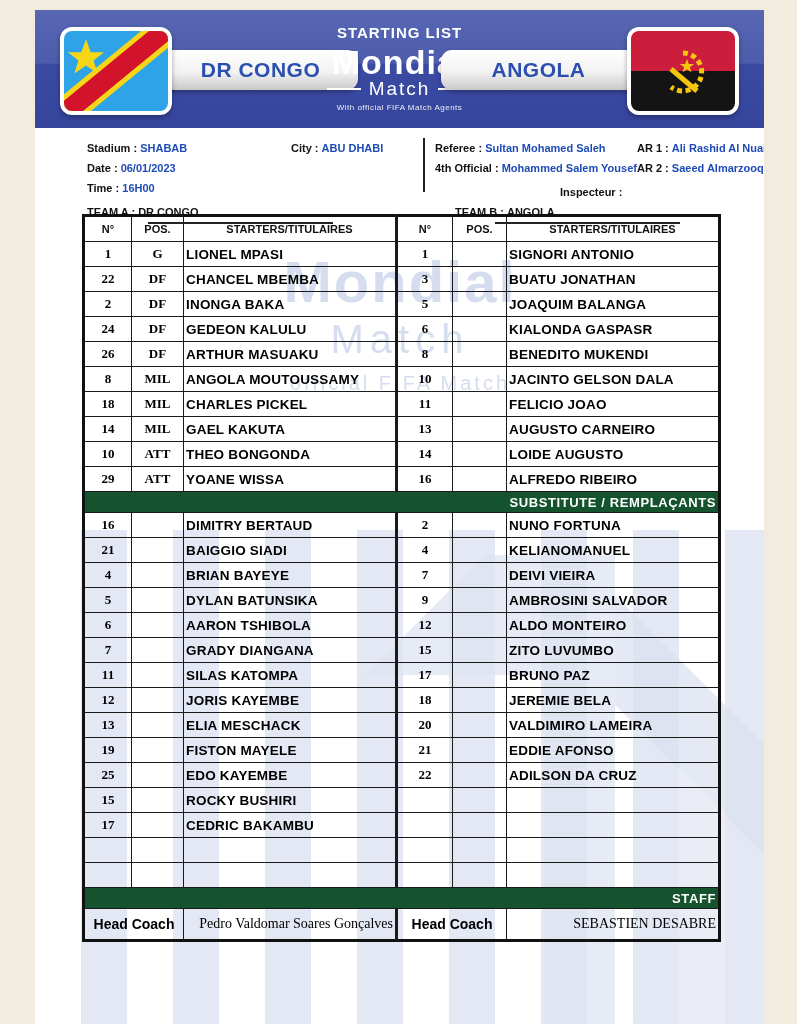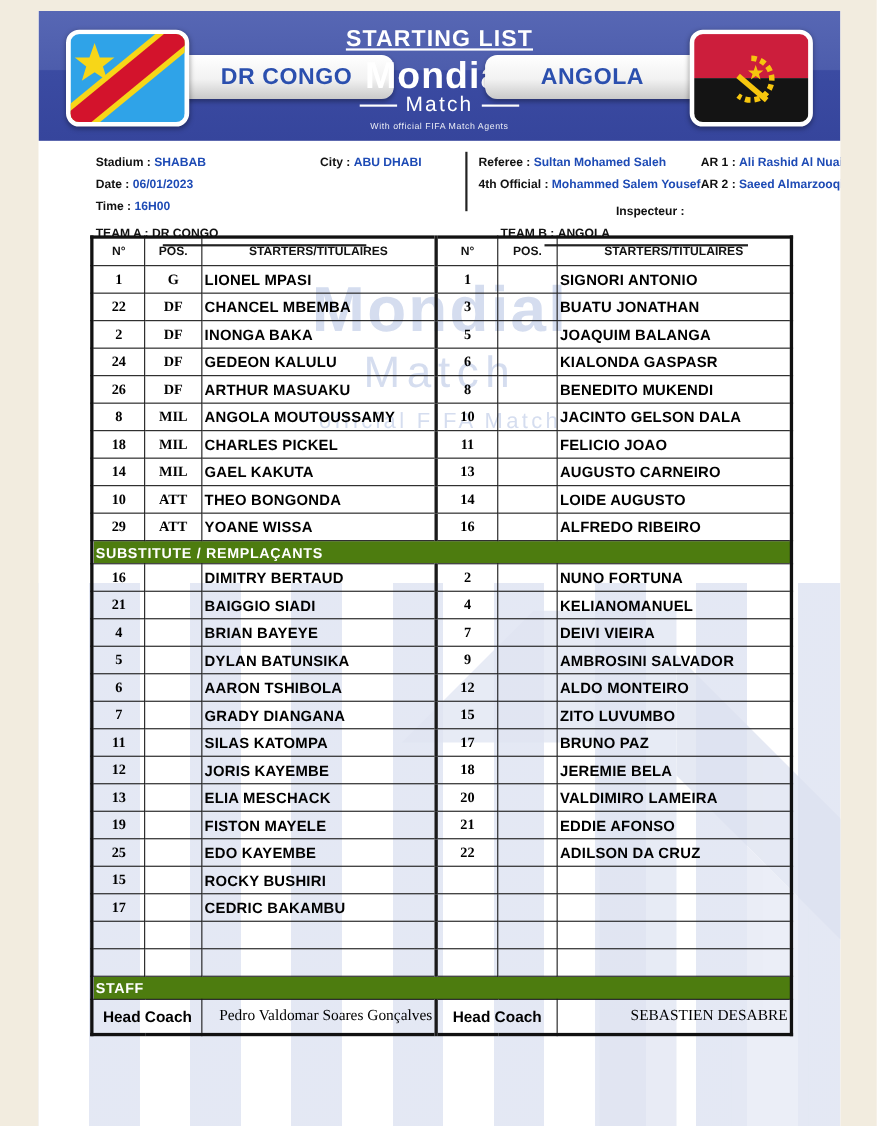--- a/index.html
+++ b/index.html
@@ -45,21 +45,21 @@
     background:linear-gradient(#ffffff 0%, #f2f2f2 55%, #c9c9c9 100%);
     box-shadow:0 2px 4px rgba(0,0,0,.3);
     display:flex;align-items:center;justify-content:center;
     color:#2b4fae;font-weight:bold;font-size:21px;letter-spacing:.5px;z-index:4;
   }
   .pill-a{left:100px;width:195px;padding-left:28px;}
   .pill-b{right:100px;width:195px;padding-right:28px;}
   .center-logo{
     position:absolute;left:0;right:0;top:14px;text-align:center;color:#fff;z-index:4;
   }
-  .cl-title{font-size:21px;font-weight:bold;letter-spacing:1px;text-decoration:underline;}
+  .cl-title{font-size:15px;font-weight:bold;letter-spacing:1px;}
   .cl-mondial{font-size:34px;font-weight:bold;letter-spacing:1px;margin-top:2px;}
   .cl-match{display:flex;align-items:center;justify-content:center;gap:8px;
     font-size:19px;letter-spacing:2px;margin-top:-4px;}
   .cl-match .dash{display:inline-block;width:34px;height:2px;background:#fff;}
   .cl-tag{font-size:8px;letter-spacing:.5px;margin-top:3px;opacity:.9;}
   
   .info{position:absolute;left:0;top:118px;width:100%;height:96px;z-index:3;font-size:11px;}
   .lbl{font-weight:bold;color:#111;}
   .val{font-weight:bold;color:#1e4bb5;}
   .info-line{margin-bottom:8px;white-space:nowrap;}
@@ -83,22 +83,22 @@
     border:1.6px solid #1a1a1a;height:24px;padding:0 2px;overflow:hidden;white-space:nowrap;
   }
   table.sheet{border:3px solid #111;}
   th{font-size:11px;font-weight:bold;color:#111;text-align:center;background:transparent;}
   .c-num{font-family:"Liberation Serif", serif;font-size:13px;font-weight:600;text-align:center;}
   .c-pos{font-family:"Liberation Serif", serif;font-size:13px;font-weight:600;text-align:center;}
   .c-name{font-family:Liberation Sans, sans-serif;font-size:13.5px;font-weight:600;
     text-align:left;padding-left:30px;letter-spacing:.2px;margin-top:28px;}
   .bdiv{border-left-width:3px !important;}
   tr.band td{
-    background:#4d7c0f;color:#fff;font-weight:bold;font-size:13px;
-    letter-spacing:.6px;text-align:left;height:20px;
+    background:#14532d;color:#fff;font-weight:bold;font-size:13px;
+    letter-spacing:.6px;text-align:right;height:20px;
     font-family:"Liberation Sans", sans-serif;
   }
   .c-staff-label{font-size:14px;font-weight:bold;text-align:center;}
   .c-staff-name{font-family:Liberation Serif, serif;font-size:14px;text-align:right;padding-left:12px;}
   tr.staff-row td{height:30px;}
 </style>
 </head>
 <body>
 
 <div class="doc">

